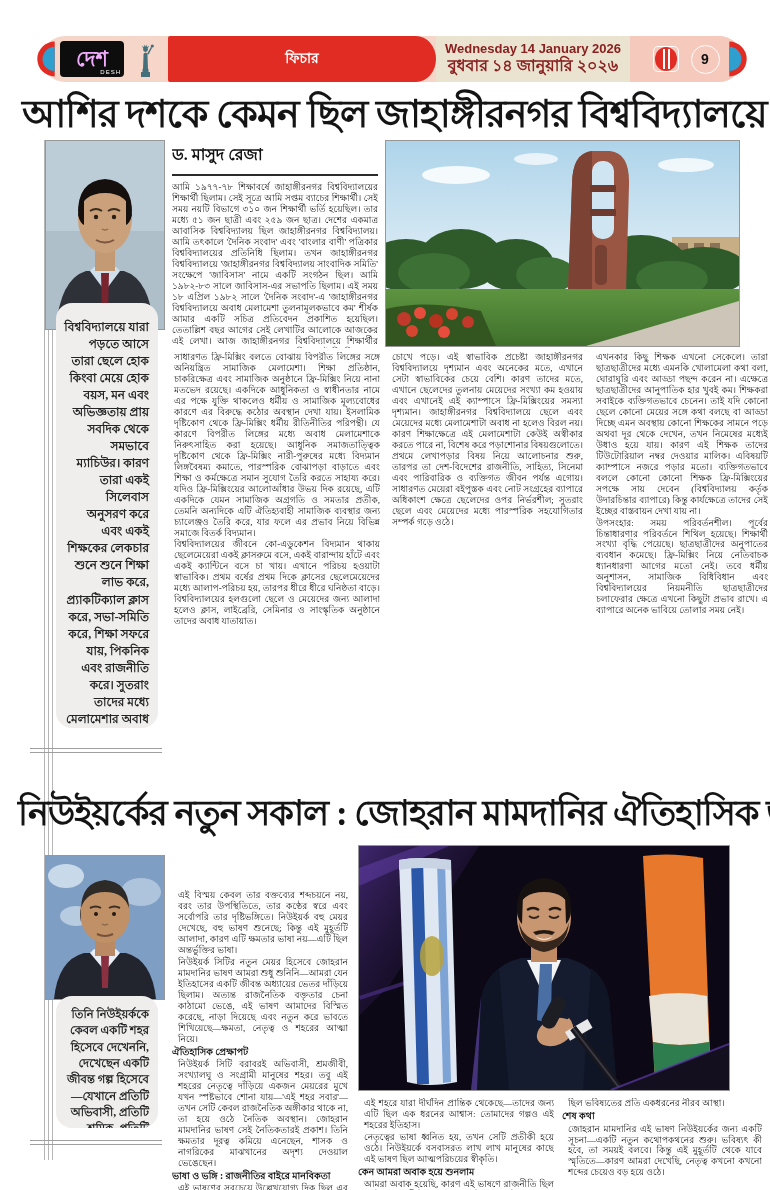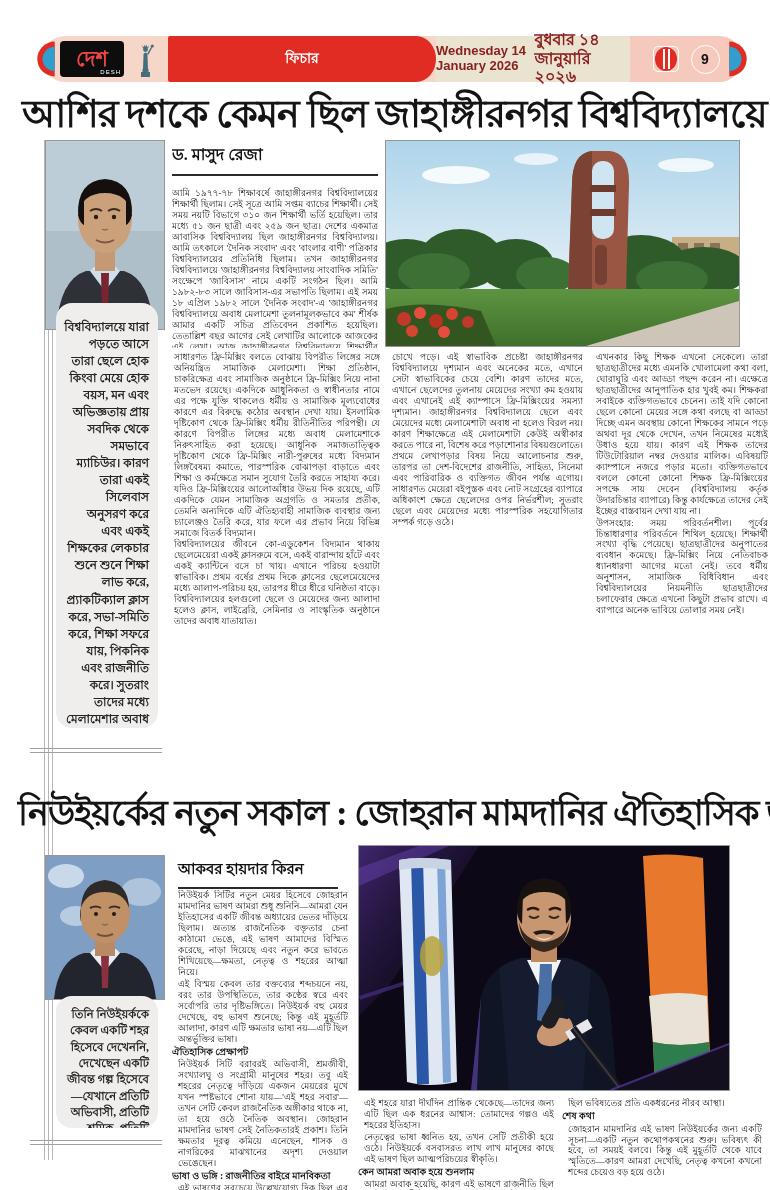--- a/index.html
+++ b/index.html
@@ -6,29 +6,29 @@
   .page{position:relative;width:770px;height:1190px;background:#ffffff;overflow:hidden;
         font-family:"Liberation Serif","DejaVu Serif",serif;color:#1b1b1b;}
   
   .masthead{position:absolute;left:42px;top:36px;width:700px;height:46px;
             background:#f6d6c9;border-radius:23px;display:flex;align-items:center;overflow:visible;}
   .endcap{position:absolute;top:3px;width:24px;height:40px;}
   .endcap.left{left:-8px;}
   .endcap.right{right:-8px;transform:scaleX(-1);}
   .logo-box{margin-left:18px;width:64px;height:36px;background:#0d0d0d;border-radius:4px;
             display:flex;align-items:center;justify-content:center;position:relative;flex:0 0 auto;}
-  .logo-box .bn{color:#ef4444;font-weight:bold;font-size:21px;line-height:1;}
+  .logo-box .bn{color:#f0abfc;font-weight:bold;font-size:21px;line-height:1;}
   .logo-box .en{position:absolute;right:3px;bottom:2px;color:#fff;font-size:6px;letter-spacing:1px;
                 font-family:"Liberation Sans",sans-serif;}
   .statue{margin-left:10px;flex:0 0 auto;}
   .banner{margin-left:12px;width:268px;height:46px;background:#e02c23;
           border-radius:4px 40px 40px 4px / 4px 46px 46px 4px;
           display:flex;align-items:center;justify-content:center;flex:0 0 auto;}
   .banner span{color:#fff;font-weight:bold;font-size:14px;}
-  .datebox{flex:1 1 auto;height:46px;background:#eae3d0;display:flex;flex-direction:row;
+  .datebox{flex:1 1 auto;height:46px;background:#eae3d0;display:flex;flex-direction:column;
            align-items:center;justify-content:center;line-height:1.15;}
   .datebox .en{color:#8a2121;font-weight:bold;font-size:13px;font-family:"Liberation Sans",sans-serif;}
   .datebox .bn{color:#8a2121;font-weight:bold;font-size:16px;}
   .numbox{width:112px;height:46px;background:#f6c9bd;border-radius:0 23px 23px 0;
           display:flex;align-items:center;justify-content:center;gap:12px;flex:0 0 auto;}
   .ball{position:relative;width:26px;height:26px;}
   .ball .frame{position:absolute;inset:0;border:1.5px solid #fff;border-radius:5px;}
   .ball .core{position:absolute;left:2px;top:1px;width:22px;height:24px;background:#e02c23;border-radius:50%;}
   .ball .s1,.ball .s2{position:absolute;top:3px;width:2.5px;height:20px;background:#fff;}
   .ball .s1{left:10px;} .ball .s2{left:15px;}
@@ -41,21 +41,21 @@
   .headline2{position:absolute;left:18px;top:786px;width:736px;text-align:center;
              font-size:35px;font-weight:bold;color:#141414;letter-spacing:-1px;white-space:nowrap;}
   
   .vrule{position:absolute;top:140px;height:1020px;width:1px;background:#b5b5b5;}
   .hrule-seg{position:absolute;height:1px;background:#9f9f9f;}
   
   .photo{position:absolute;border:1px solid #979797;background:#cfd6da;box-sizing:border-box;}
   .photo svg{display:block;}
   
   .byline{font-weight:bold;font-size:16px;color:#111;padding-bottom:5px;border-bottom:2px solid #2a2a2a;
-          margin-bottom:12px;}
+          margin-bottom:6px;}
   .bodycol{position:absolute;overflow:hidden;text-align:justify;font-size:9px;line-height:1.22;color:#141414;}
   .bodycol .para{margin:0 0 1px 6px;}
   .bodycol .subhead{font-weight:bold;font-size:9.5px;margin:2px 0 1px 0;}
   .introcol{position:absolute;overflow:hidden;}
   .introcol .intro-text{text-align:justify;font-size:9px;line-height:1.22;color:#141414;}
   .pullquote{position:absolute;background:#efeeec;border-radius:16px;box-sizing:border-box;
              padding:16px 9px 10px 8px;text-align:right;font-weight:600;color:#242424;
              font-size:12px;line-height:1.42;overflow:hidden;}
 </style>
 </head>
@@ -225,27 +225,24 @@
       <path d="M35,52 L35,66 Q33,58 35,52 Z" fill="#4a4642"></path>
       <path d="M44,52 Q50,49 55,52" stroke="#3a2f24" stroke-width="2" fill="none"></path>
       <path d="M63,52 Q68,49 74,52" stroke="#3a2f24" stroke-width="2" fill="none"></path>
       <circle cx="50" cy="58" r="2" fill="#241a12"></circle>
       <circle cx="68" cy="58" r="2" fill="#241a12"></circle>
       <path d="M56,68 Q59,70 62,68" stroke="#876547" stroke-width="1.5" fill="none"></path>
       <path d="M51,78 Q59,82 67,78" stroke="#74503a" stroke-width="2" fill="none"></path>
     </svg>
   </div>
 
-  <div style="position:absolute;left:178px;top:857px;width:160px;">
-    <div class="byline" style="font-size:15px;">আকবর হায়দার কিরন</div>
-  </div>
 
   <div class="bodycol" style="left:172px;top:890px;width:176px;height:300px;">
+      <p class="para">এই বিস্ময় কেবল তার বক্তব্যের শব্দচয়নে নয়, বরং তার উপস্থিতিতে, তার কণ্ঠের স্বরে এবং সর্বোপরি তার দৃষ্টিভঙ্গিতে। নিউইয়র্ক বহু মেয়র দেখেছে, বহু ভাষণ শুনেছে; কিন্তু এই মুহূর্তটি আলাদা, কারণ এটি ক্ষমতার ভাষা নয়—এটি ছিল অন্তর্ভুক্তির ভাষা।</p>
       <p class="para">নিউইয়র্ক সিটির নতুন মেয়র হিসেবে জোহরান মামদানির ভাষণ আমরা শুধু শুনিনি—আমরা যেন ইতিহাসের একটি জীবন্ত অধ্যায়ের ভেতর দাঁড়িয়ে ছিলাম। অত্যন্ত রাজনৈতিক বক্তৃতার চেনা কাঠামো ভেঙে, এই ভাষণ আমাদের বিস্মিত করেছে, নাড়া দিয়েছে এবং নতুন করে ভাবতে শিখিয়েছে—ক্ষমতা, নেতৃত্ব ও শহরের আত্মা নিয়ে।</p>
-      <p class="para">এই বিস্ময় কেবল তার বক্তব্যের শব্দচয়নে নয়, বরং তার উপস্থিতিতে, তার কণ্ঠের স্বরে এবং সর্বোপরি তার দৃষ্টিভঙ্গিতে। নিউইয়র্ক বহু মেয়র দেখেছে, বহু ভাষণ শুনেছে; কিন্তু এই মুহূর্তটি আলাদা, কারণ এটি ক্ষমতার ভাষা নয়—এটি ছিল অন্তর্ভুক্তির ভাষা।</p>
       <div class="subhead">ঐতিহাসিক প্রেক্ষাপট</div>
       <p class="para">নিউইয়র্ক সিটি বরাবরই অভিবাসী, শ্রমজীবী, সংখ্যালঘু ও সংগ্রামী মানুষের শহর। তবু এই শহরের নেতৃত্বে দাঁড়িয়ে একজন মেয়রের মুখে যখন স্পষ্টভাবে শোনা যায়—'এই শহর সবার'—তখন সেটি কেবল রাজনৈতিক অঙ্গীকার থাকে না, তা হয়ে ওঠে নৈতিক অবস্থান। জোহরান মামদানির ভাষণ সেই নৈতিকতারই প্রকাশ। তিনি ক্ষমতার দূরত্ব কমিয়ে এনেছেন, শাসক ও নাগরিকের মাঝখানের অদৃশ্য দেওয়াল ভেঙেছেন।</p>
       <div class="subhead">ভাষা ও ভঙ্গি : রাজনীতির বাইরে মানবিকতা</div>
       <p class="para">এই ভাষণের সবচেয়ে উল্লেখযোগ্য দিক ছিল এর মানবিক টোন। কোথাও অতিরিক্ত স্লোগান নেই, নেই কৃত্রিম উত্তেজনা। ছিল একধরনের শান্ত নম্রতা—যেন তিনি জানেন, নেতৃত্ব মানে শুধু সিদ্ধান্ত নয়, শোনার ক্ষমতাও।</p>
     </div>
 
   <div class="photo" style="left:358px;top:845px;width:372px;height:246px;">
     <svg width="370" height="244" viewBox="0 0 370 244">
       <defs>
         <linearGradient id="pg" x1="0" y1="0" x2="1" y2="1">

